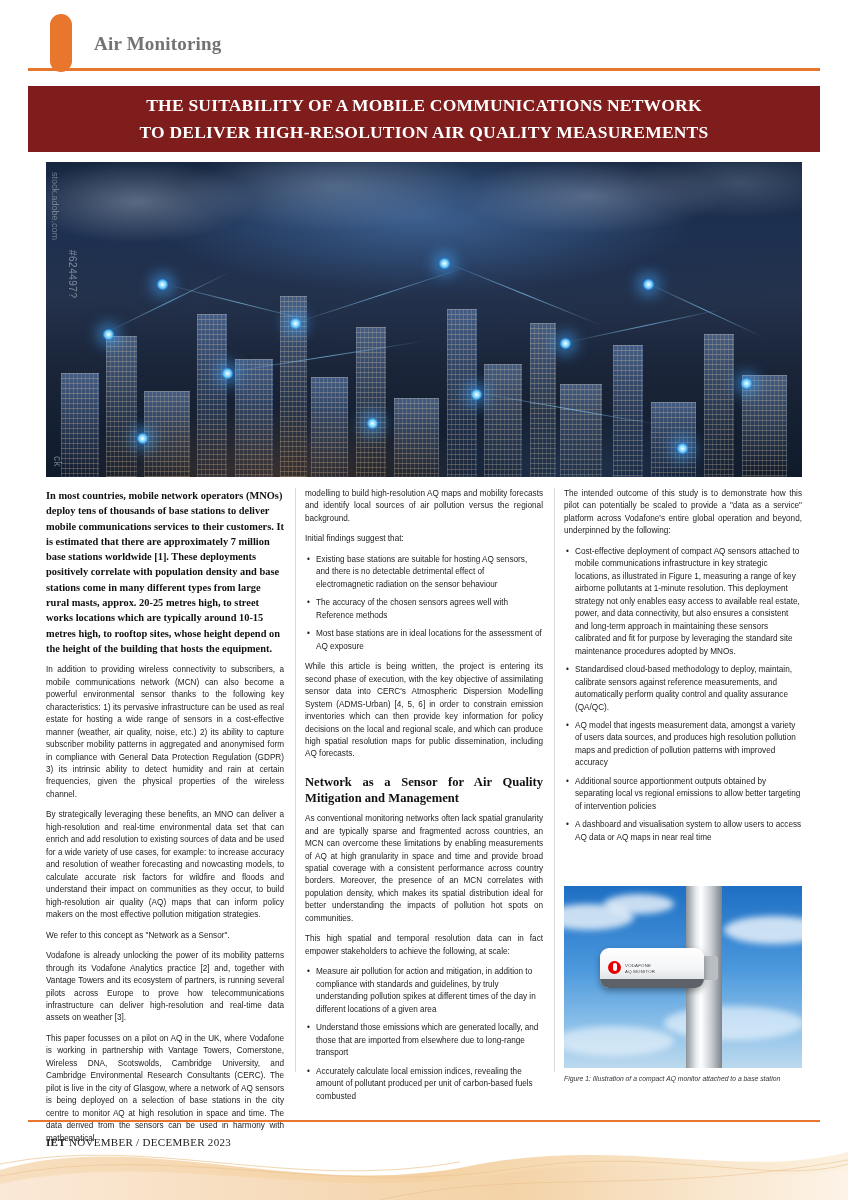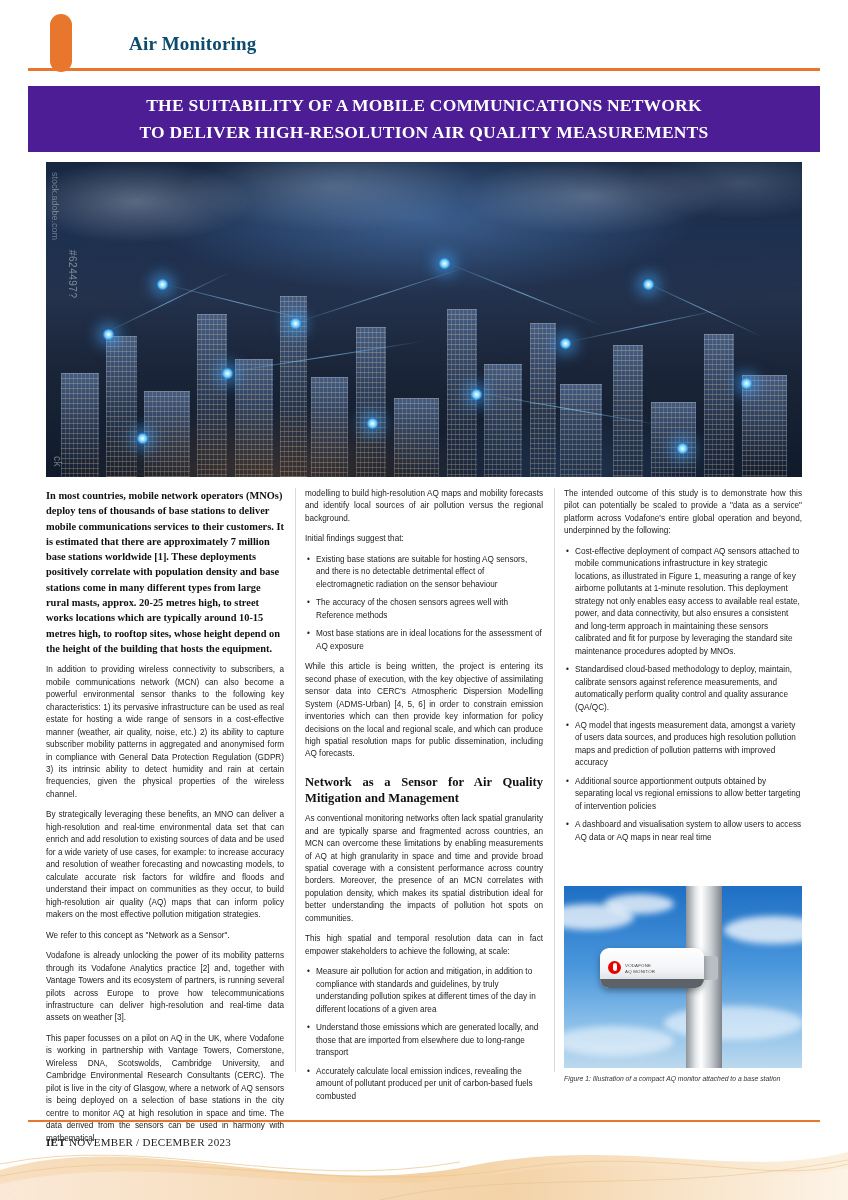--- a/index.html
+++ b/index.html
@@ -38,31 +38,30 @@
     width: 22px; height: 58px;
     background: #e8762c;
     border-radius: 11px 11px 11px 11px;
   }
   .header-title {
     position: absolute;
     left: 94px; top: 33px;
     font-family: "Liberation Serif", serif;
     font-weight: bold;
     font-size: 19px;
-    color: #0c4a6e;
+    color: #737373;
     letter-spacing: 0.2px;
-    margin-left: 35px;
   }
 
   
   .title-banner {
     position: absolute;
     left: 28px; top: 86px;
     width: 792px; height: 66px;
-    background: #4c1d95;
+    background: #7f1d1d;
     display: flex;
     flex-direction: column;
     align-items: center;
     justify-content: center;
   }
   .title-banner .line {
     font-family: "Liberation Serif", serif;
     font-weight: bold;
     font-size: 17.5px;
     color: #ffffff;

